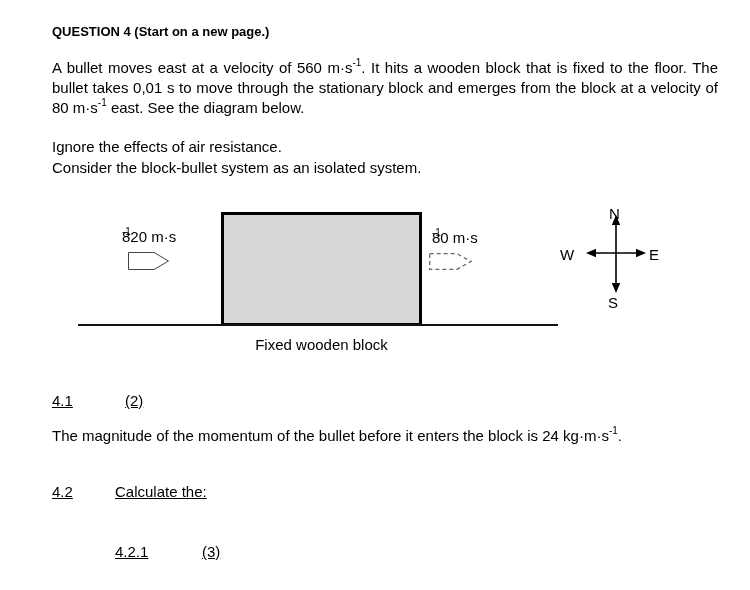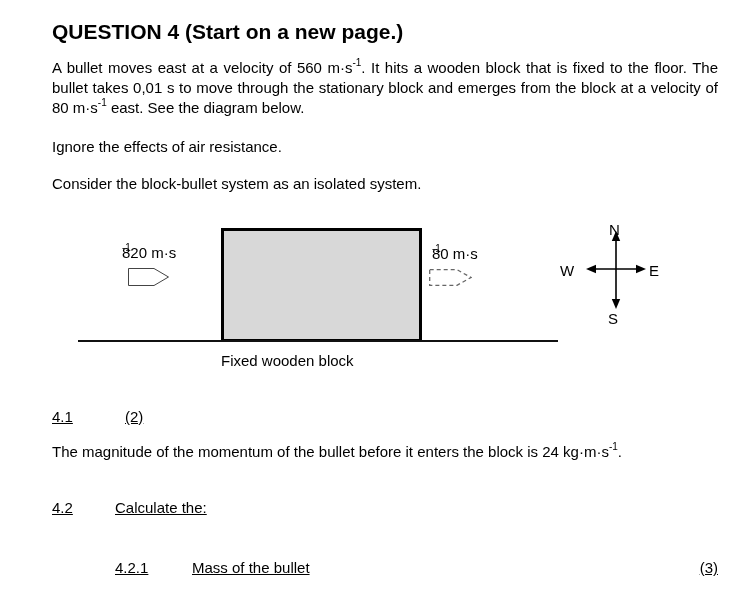--- a/index.html
+++ b/index.html
@@ -3,42 +3,42 @@
 <meta charset="utf-8">
 <style>
   html, body { margin: 0; padding: 0; background: #ffffff; }
   body {
     width: 750px; height: 590px; box-sizing: border-box;
     padding: 22px 32px 0 52px;
     font-family: "Liberation Sans", sans-serif;
     font-size: 15px; line-height: 20px; color: #000;
     overflow: hidden;
   }
-  .heading { font-weight: bold; margin: 0; font-size: 21px; }
+  .heading { font-weight: bold; margin: 0; font-size: 13px; }
   .para { margin: 0; }
   .intro { margin-top: 16px; text-align: justify; }
   .note1 { margin-top: 19px; }
-  .note2 { margin-top: 17px; }
+  .note2 { margin-top: 1px; }
   .momentum { margin-top: 15px; }
   sup.sp { font-size: 10px; line-height: 0; position: relative; top: -1px; }
   .it { font-style: italic; }
 
   
   .diagram {
     position: relative; height: 160px;
     margin: 18px -32px 0 -52px; 
   }
   .diagram * { position: absolute; }
   .vel-label { font-size: 15px; line-height: 18px; white-space: nowrap; }
   .block {
     left: 221px; top: 16px; width: 201px; height: 114px;
     box-sizing: border-box; border: 3px solid #000; background: #d8d8d8;
   }
   .floor { left: 78px; top: 128px; width: 480px; height: 2px; background: #111; }
-  .caption { left: 221px; top: 140px; width: 201px; line-height: 18px; }
+  .caption { left: 221px; top: 140px; width: 201px; text-align: center; line-height: 18px; }
   .clabel { font-size: 15px; line-height: 15px; font-weight: normal; }
 
   
   .qrow { display: flex; align-items: flex-start; text-decoration: underline; }
   .qnum { width: 63px; flex-shrink: 0; }
   .qrow.sub { margin-left: 63px; margin-top: 40px; }
   .qrow.sub .qnum { width: 77px; }
   .qtext { flex: 1; }
   .qmarks { margin-left: 10px; white-space: nowrap; }
   .row-41 { margin-top: 35px; }
@@ -99,21 +99,20 @@
 
 <p class="para momentum"><span>The magnitude of the momentum of the bullet before it enters the block is 24 kg·m·s</span><sup class="sp">-1</sup><span>.</span></p>
 
 <div class="qrow row-42">
   <span class="qnum">4.2</span>
   <span class="qtext">Calculate the:</span>
 </div>
 
 <div class="qrow sub row-421">
   <span class="qnum">4.2.1</span>
-  <span class="qtext">Mass of the bullet</span>
   <span class="qmarks">(3)</span>
 </div>
 
 <div class="qrow sub row-422">
   <span class="qnum">4.2.2</span>
   <span class="qmarks">(5)</span>
 </div>
 
 <div class="total-row">[10]</div>
 

